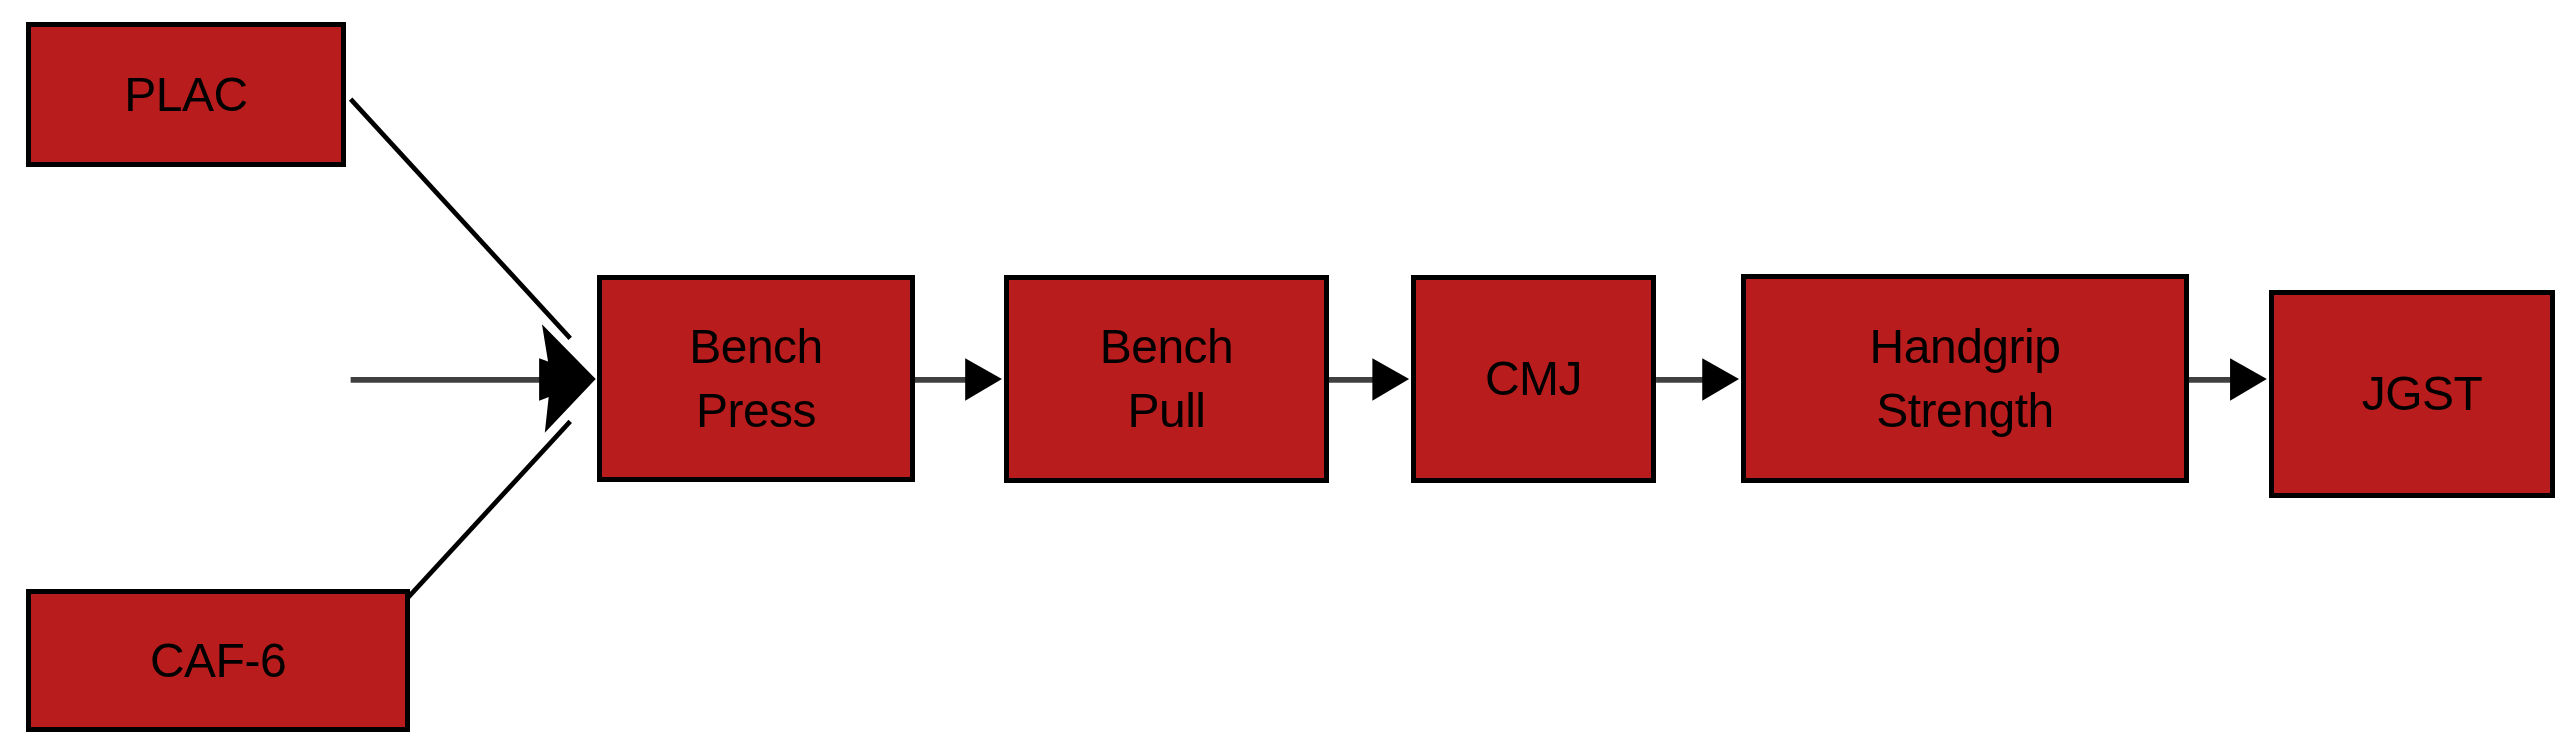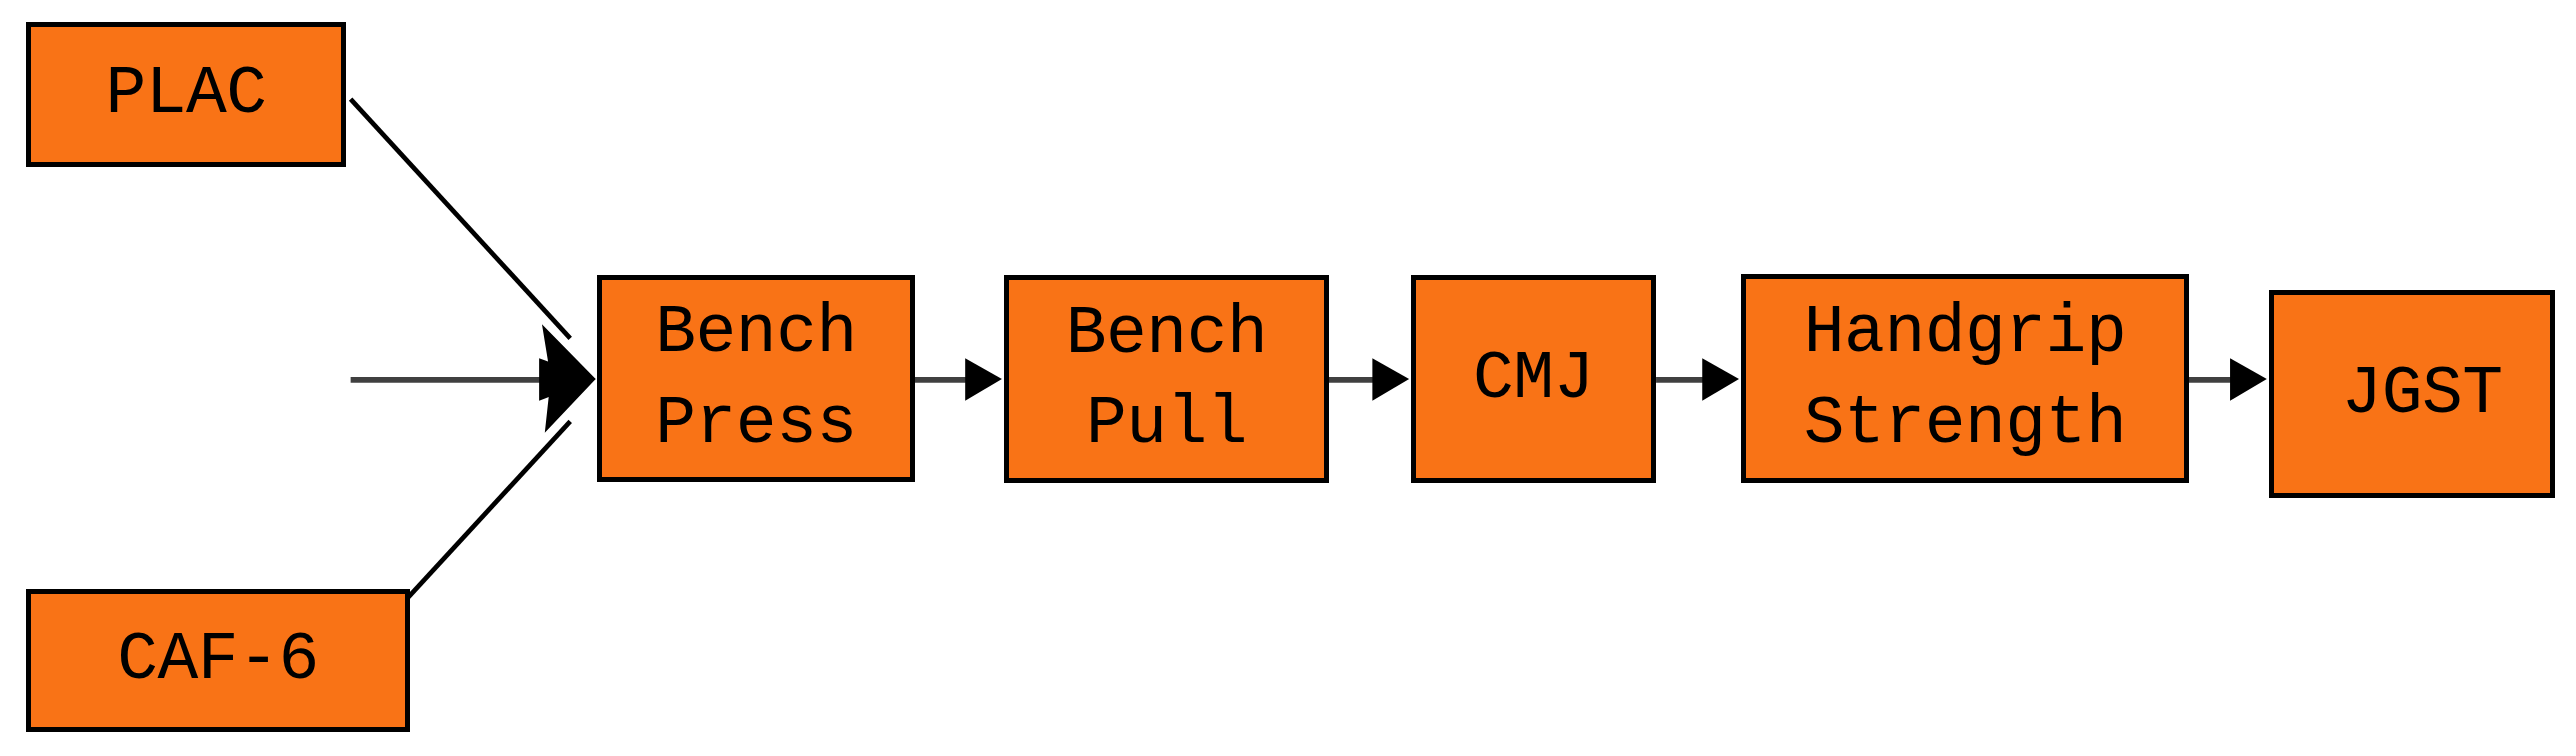--- a/index.html
+++ b/index.html
@@ -21,29 +21,29 @@
     position: absolute;
     left: 0;
     top: 0;
     width: 2576px;
     height: 757px;
     pointer-events: none;
   }
   .node {
     position: absolute;
     box-sizing: border-box;
-    background: #f97316;
+    background: #b91c1c;
     border: 5.7px solid #000000;
     display: flex;
     align-items: center;
     justify-content: center;
     text-align: center;
     color: #000000;
-    font-family: Liberation Mono, monospace;
-    font-size: 68px;
+    font-family: Liberation Sans, sans-serif;
+    font-size: 48px;
     font-weight: 400;
     line-height: 1.33;
     letter-spacing: -0.5px;
     z-index: 2;
   }
   .node-label {
     display: block;
     white-space: pre-line;
     padding: 0 5.7px;
   }

